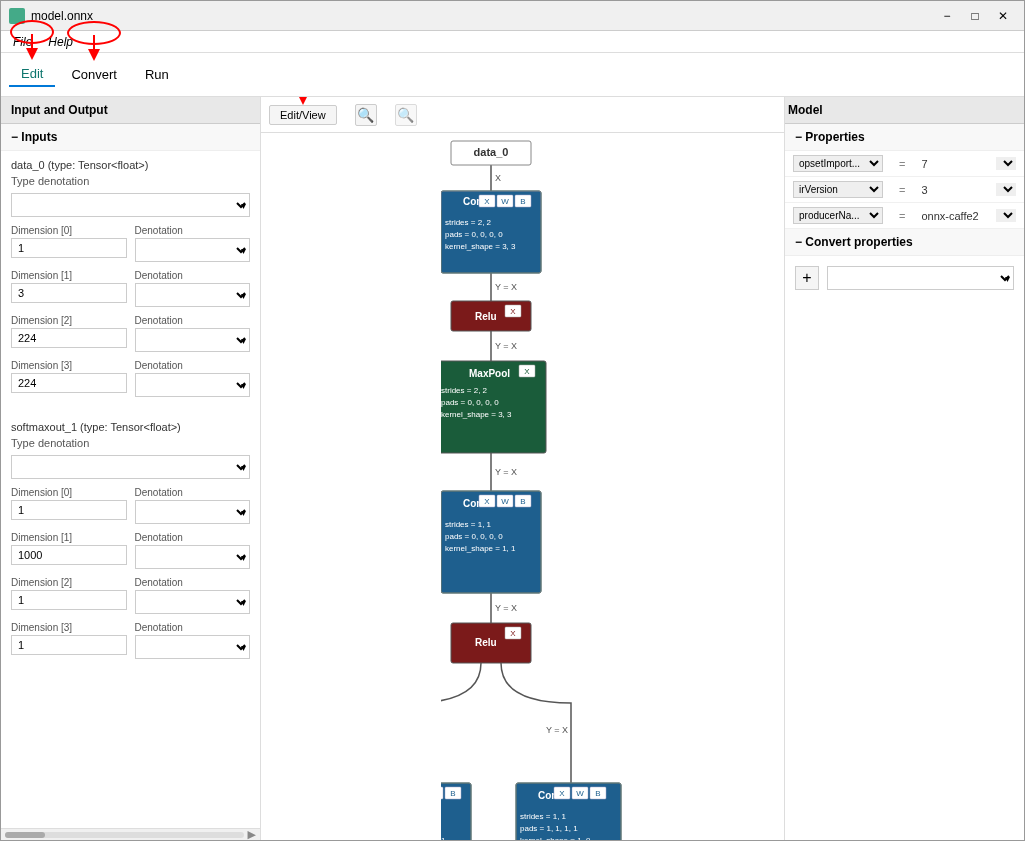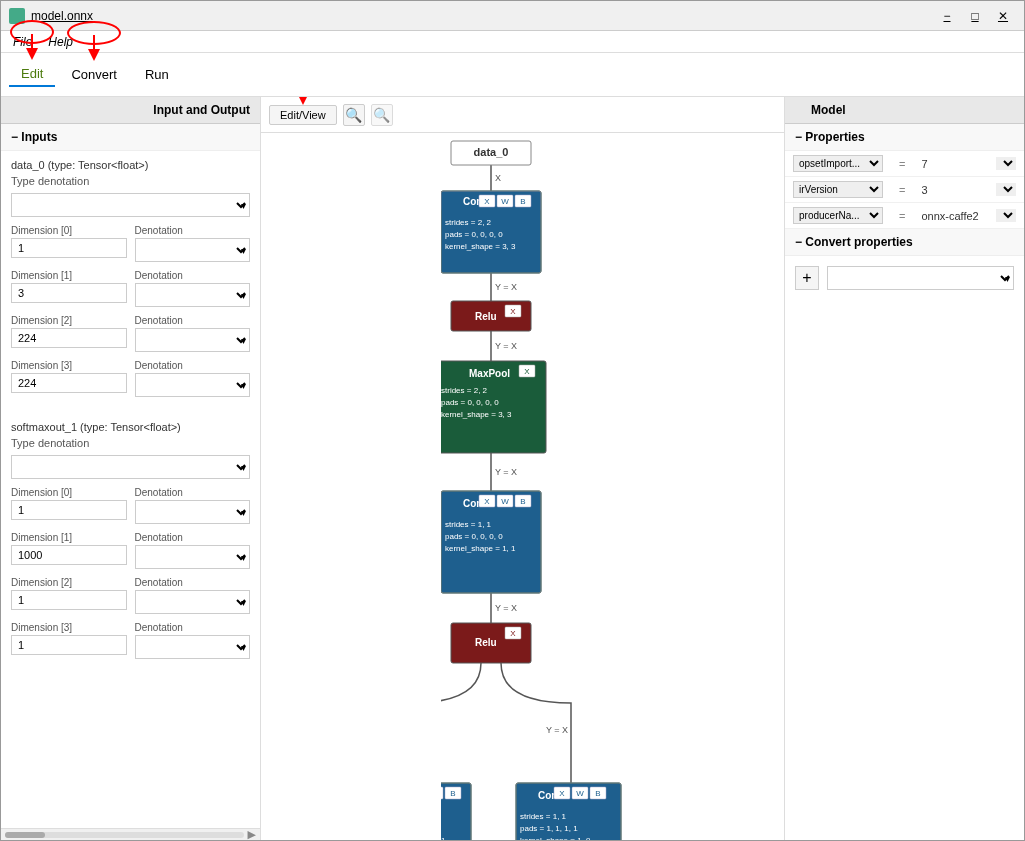--- a/index.html
+++ b/index.html
@@ -1,33 +1,33 @@
 <!DOCTYPE html>
 <html><head>
   <meta charset="utf-8">
   <style>
     * { box-sizing: border-box; margin: 0; padding: 0; }
     body { font-family: 'Segoe UI', Arial, sans-serif; font-size: 12px; background: #f0f0f0; overflow: hidden; }
     
     
     .window { width: 1025px; height: 841px; background: #fff; border: 1px solid #999; display: flex; flex-direction: column; }
-    .title-bar { background: #f0f0f0; height: 30px; display: flex; align-items: center; justify-content: space-between; padding: 0 8px; border-bottom: 1px solid #ccc; text-decoration: underline; }
+    .title-bar { background: #f0f0f0; height: 30px; display: flex; align-items: center; justify-content: space-between; padding: 0 8px; border-bottom: 1px solid #ccc; }
     .title-bar-left { display: flex; align-items: center; gap: 6px; font-size: 12px; }
     .title-icon { width: 16px; height: 16px; background: #4a8; border-radius: 2px; }
     .window-controls { display: flex; gap: 2px; }
     .win-btn { width: 26px; height: 20px; border: none; background: transparent; cursor: pointer; font-size: 12px; display: flex; align-items: center; justify-content: center; }
     
     
     .menu-bar { height: 22px; display: flex; align-items: center; padding: 0 4px; border-bottom: 1px solid #ddd; background: #fff; }
     .menu-item { padding: 2px 8px; cursor: pointer; font-size: 12px; font-style: italic; }
     
     
     .toolbar { height: 44px; display: flex; align-items: center; padding: 0 8px; border-bottom: 1px solid #ddd; background: #fff; gap: 4px; }
     .toolbar-btn { padding: 4px 12px; cursor: pointer; border: none; background: transparent; font-size: 13px; position: relative; }
-    .toolbar-btn.active { color: #4d7c0f; border-bottom: 2px solid #0078d7; }
+    .toolbar-btn.active { color: #0f766e; border-bottom: 2px solid #0078d7; }
     
     
     .main-area { display: flex; flex: 1; overflow: hidden; }
     
     
     .left-panel { width: 260px; border-right: 1px solid #ddd; display: flex; flex-direction: column; background: #fff; overflow-y: auto; }
     .panel-header { padding: 6px 10px; background: #e8e8e8; border-bottom: 1px solid #ccc; font-size: 12px; font-weight: bold; }
     .section-header { padding: 6px 10px; background: #f8f8f8; border-bottom: 1px solid #eee; display: flex; align-items: center; gap: 4px; font-size: 12px; font-weight: 600; }
     .section-content { padding: 8px 10px; }
     .field-label { font-size: 11px; color: #333; margin-bottom: 4px; font-weight: 500; }
@@ -36,28 +36,28 @@
     .dim-group { display: flex; flex-direction: column; flex: 1; }
     .den-group { display: flex; flex-direction: column; flex: 1; }
     .dim-label { font-size: 10px; color: #555; margin-bottom: 2px; }
     .text-input { border: 1px solid #ccc; padding: 3px 6px; font-size: 11px; width: 100%; }
     .select-wrapper { position: relative; }
     .select-wrapper::after { content: '▾'; position: absolute; right: 4px; top: 50%; transform: translateY(-50%); font-size: 10px; pointer-events: none; }
     .denotation-select { width: 100%; border: 1px solid #ccc; height: 24px; font-size: 11px; background: #fff; }
     
     
     .center-canvas { flex: 1; background: #fff; position: relative; overflow: hidden; }
-    .canvas-toolbar { height: 36px; border-bottom: 1px solid #ddd; display: flex; align-items: center; padding: 0 8px; gap: 6px; background: #fff; }
+    .canvas-toolbar { height: 36px; border-bottom: 1px solid #ddd; display: flex; align-items: center; padding: 0 8px; gap: 18px; background: #fff; }
     .canvas-btn { padding: 3px 10px; border: 1px solid #ccc; background: #f5f5f5; cursor: pointer; font-size: 11px; border-radius: 2px; }
     .canvas-icon { width: 22px; height: 22px; border: 1px solid #ccc; background: #f5f5f5; display: flex; align-items: center; justify-content: center; cursor: pointer; border-radius: 2px; font-size: 12px; }
     .graph-area { position: absolute; top: 36px; left: 0; right: 0; bottom: 0; overflow: hidden; }
     
     
     .right-panel { width: 240px; border-left: 1px solid #ddd; background: #fff; overflow-y: auto; }
-    .right-panel-header { padding: 6px 26px; background: #e8e8e8; border-bottom: 1px solid #ccc; font-size: 12px; font-weight: bold; }
+    .right-panel-header { padding: 6px 3px; background: #e8e8e8; border-bottom: 1px solid #ccc; font-size: 12px; font-weight: bold; }
     .prop-row { display: flex; align-items: center; padding: 4px 8px; border-bottom: 1px solid #f0f0f0; gap: 16px; }
     .prop-eq { font-size: 11px; color: #888; }
     .prop-value { font-size: 11px; color: #333; flex: 1; }
     .meta-section { padding: 6px 10px; }
     .meta-add { display: flex; align-items: center; gap: 8px; padding: 4px 0; }
     .add-btn { width: 24px; height: 24px; border: 1px solid #ccc; background: #f5f5f5; cursor: pointer; font-size: 16px; display: flex; align-items: center; justify-content: center; }
 
     
     .scrollbar-area { height: 12px; background: #f0f0f0; border-top: 1px solid #ddd; display: flex; align-items: center; padding: 0 4px; }
     .scrollbar-track { flex: 1; height: 6px; background: #ddd; border-radius: 3px; position: relative; }
@@ -117,21 +117,21 @@
       <div style="position:absolute; top:-42px; left:50%; transform:translateX(-50%); border:2px solid red; border-radius:50%; width:54px; height:24px; pointer-events:none;"></div>
     </button>
     <button class="toolbar-btn">
       <span>Run</span>
     </button>
   </div>
 
   <div class="main-area">
 
     <div class="left-panel">
-      <div style="position:relative;text-align:right;">
+      <div style="position:relative;">
         <div class="panel-header">
           <span>Input and Output</span>
           
           <div style="position:absolute; top:-28px; left:4px; pointer-events:none;">
             <svg width="60" height="32">
               <defs>
                   <marker id="ah3" markerWidth="6" markerHeight="6" refX="3" refY="3" orient="auto">
                     <path d="M0,0 L6,3 L0,6 Z" fill="red"></path>
                   </marker>
                 </defs>

